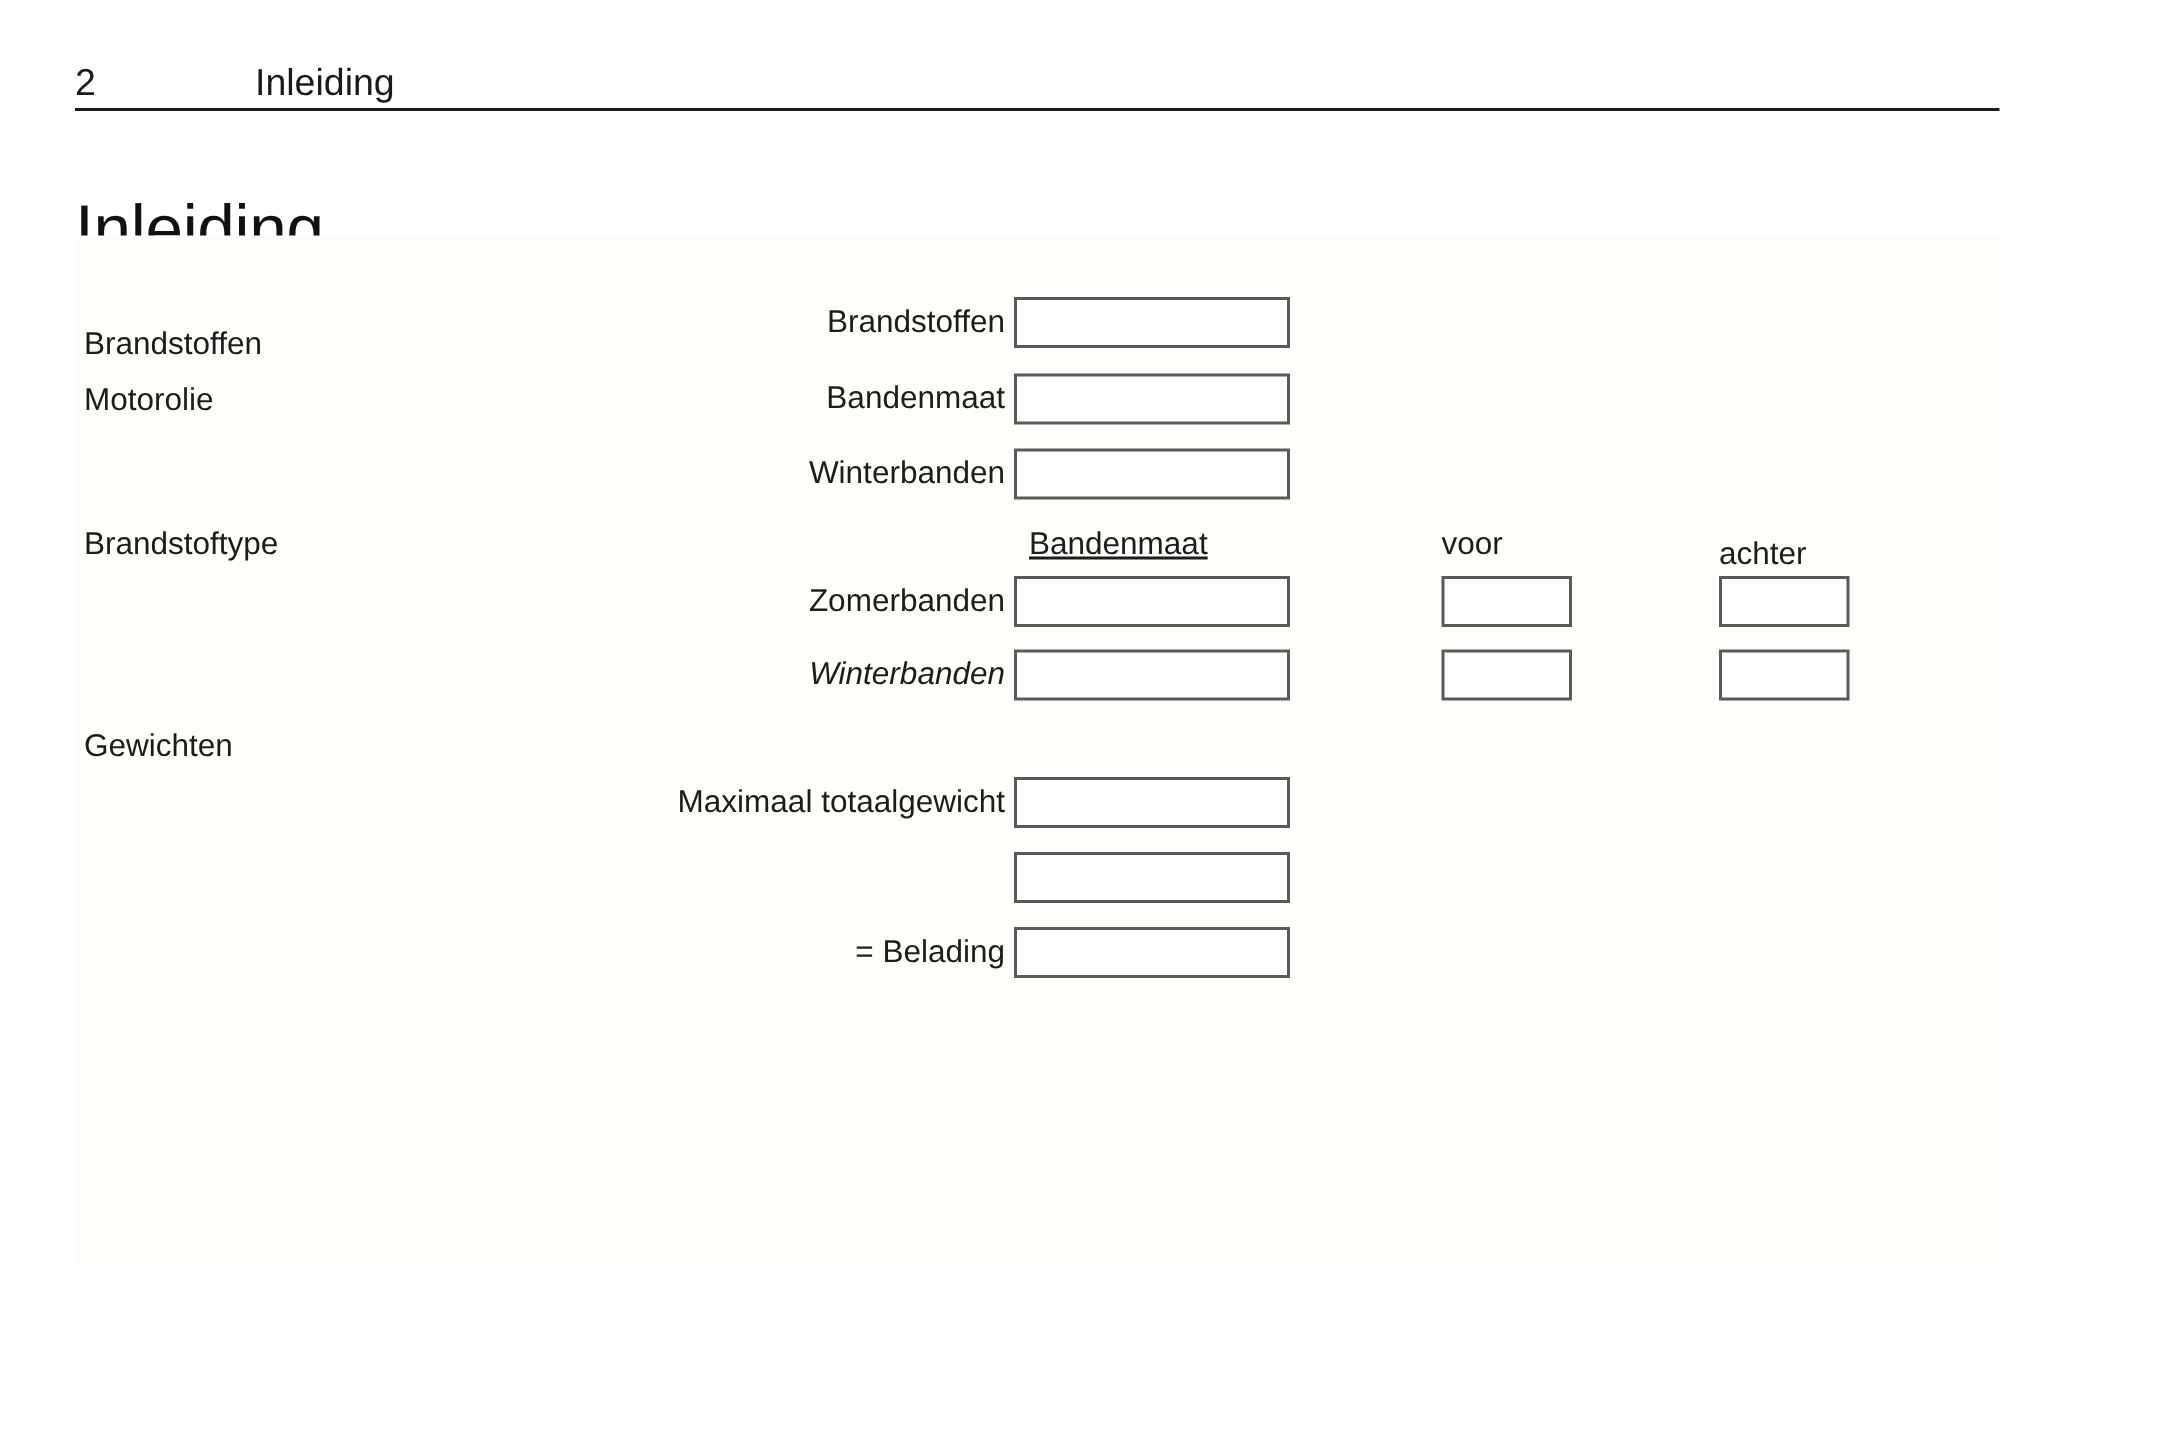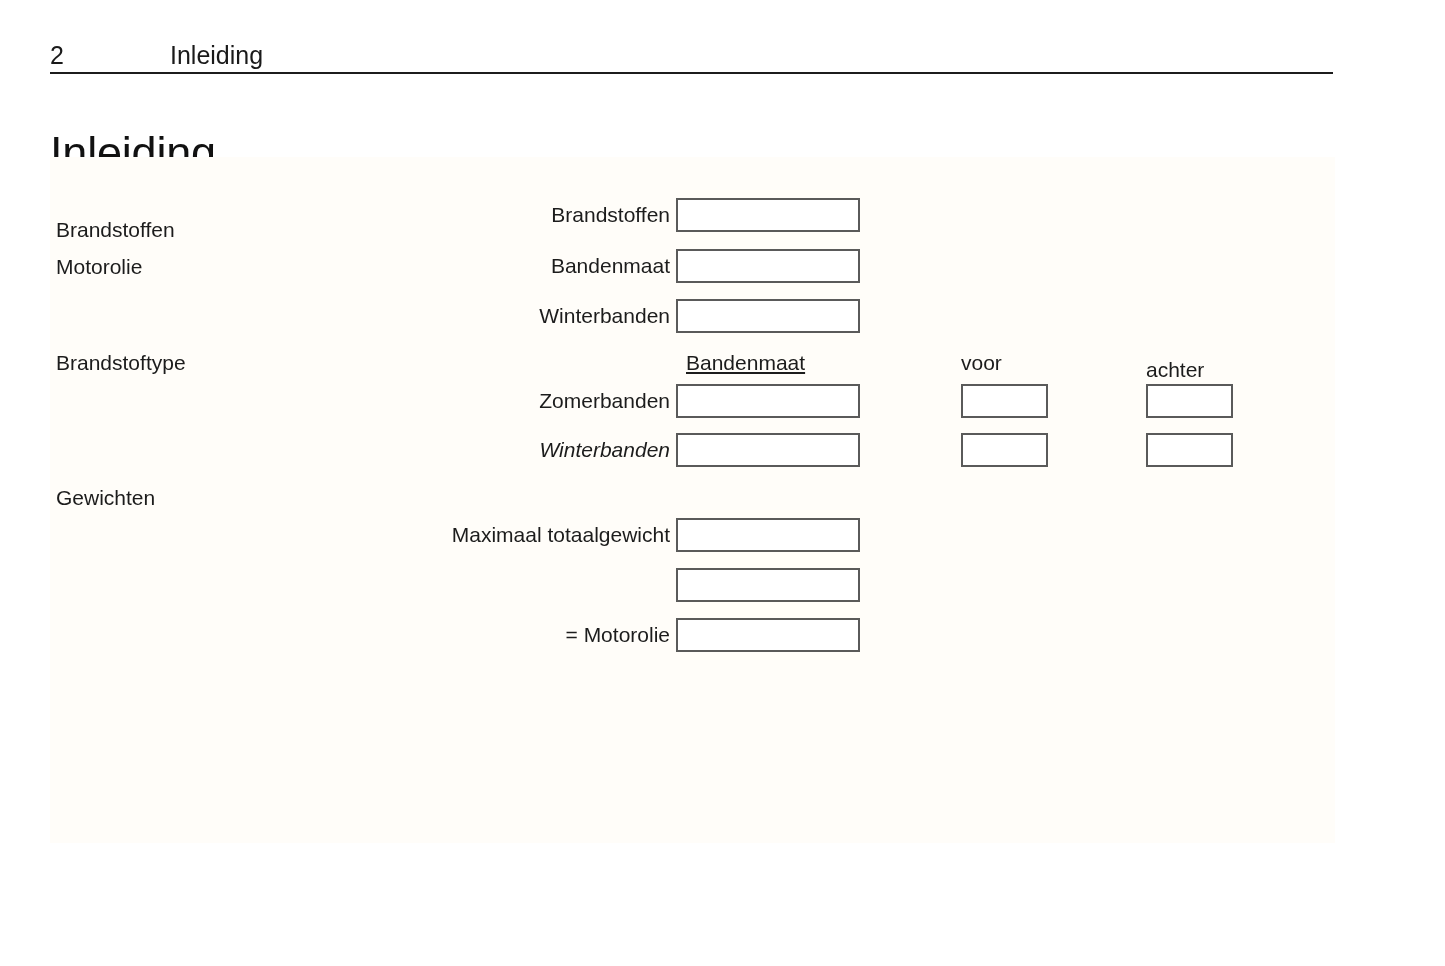--- a/index.html
+++ b/index.html
@@ -158,16 +158,16 @@
   <div class="field-label" style="left:0; width:620px; top:293px;font-style:italic;">Winterbanden</div>
   <div class="box wide" style="left:626px; top:276px;" title="Bandenmaat"></div>
   <div class="box small" style="left:911px; top:276px;" title="voor"></div>
   <div class="box small" style="left:1096px; top:276px;" title="achter"></div>
 
   <div class="field-label" style="left:0; width:620px; top:378px;">Maximaal totaalgewicht</div>
   <div class="box wide" style="left:626px; top:361px;" title="Maximaal totaalgewicht"></div>
 
   <div class="box wide" style="left:626px; top:411px;" title="- Leeggewicht basismodel"></div>
 
-  <div class="field-label" style="left:0; width:620px; top:478px;">= Motorolie</div>
+  <div class="field-label" style="left:0; width:620px; top:478px;">= Belading</div>
   <div class="box wide" style="left:626px; top:461px;" title="= Belading"></div>
 
 </div>
 
 </body></html>

